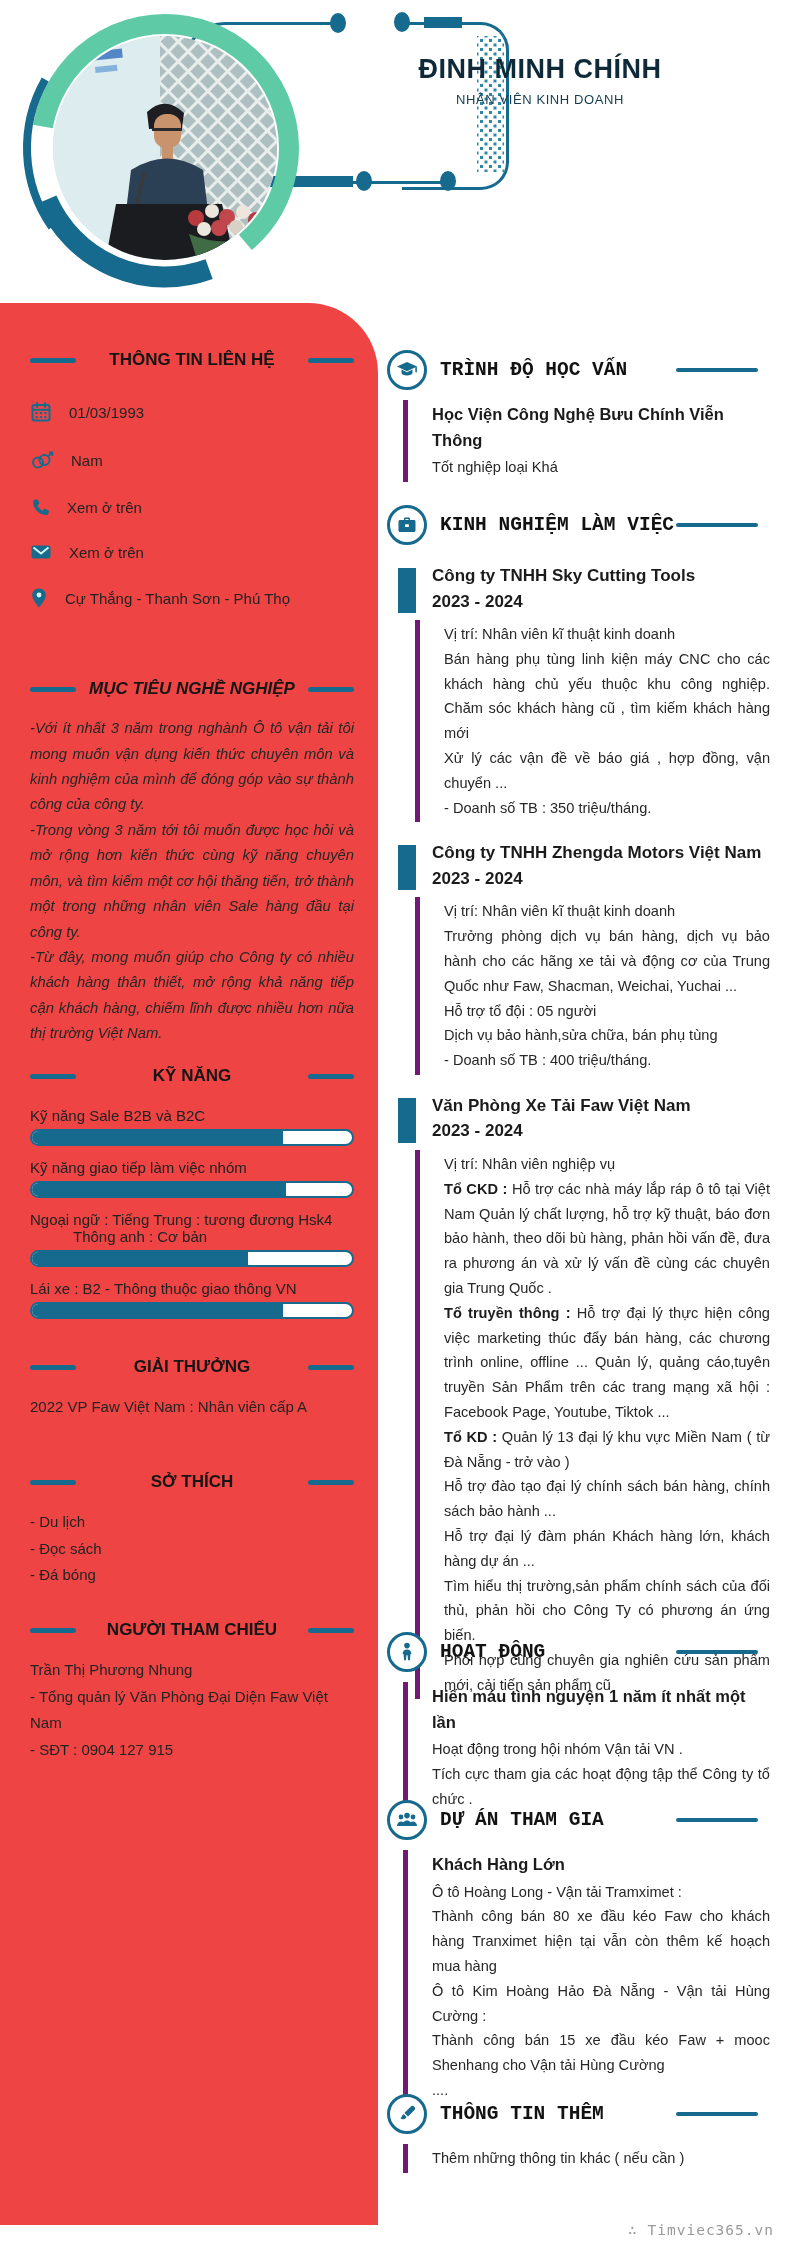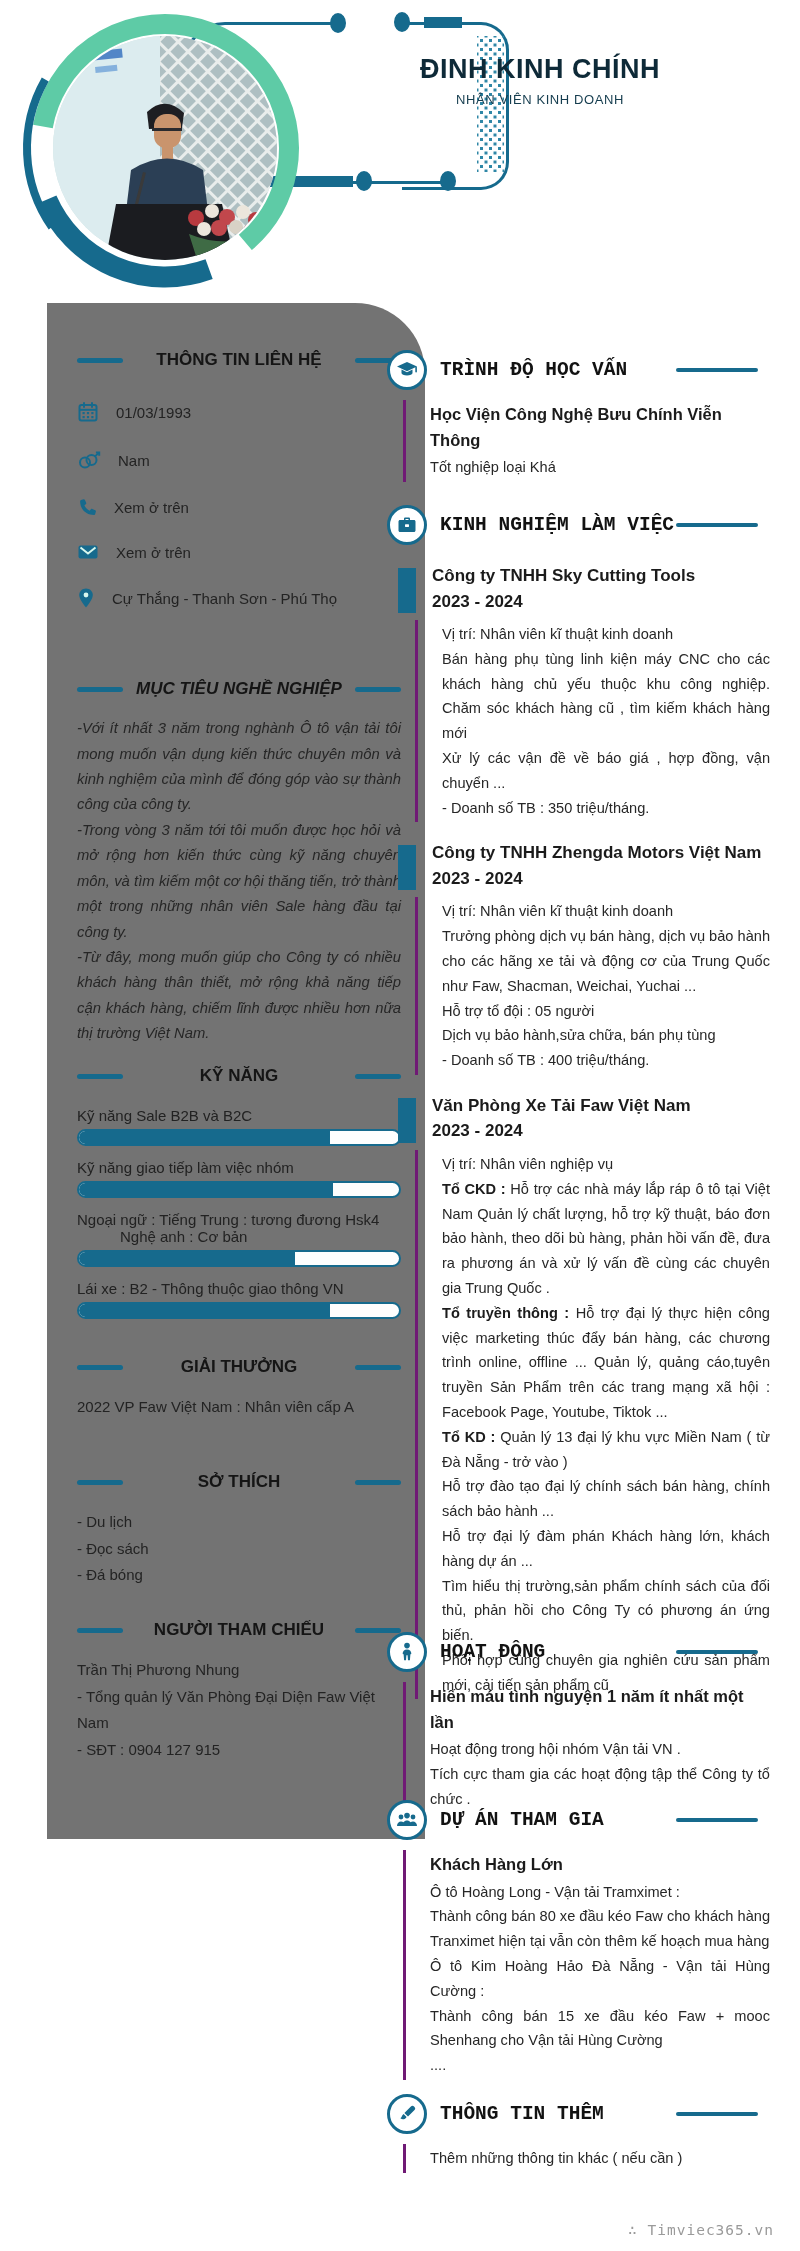--- a/index.html
+++ b/index.html
@@ -21,22 +21,22 @@
   .d-dot3{left:356px;top:171px;} .d-dot4{left:440px;top:171px;}
   .d-bar1{left:424px;top:17px;width:38px;height:11px;}
   .d-bar2{left:249px;top:176px;width:104px;height:11px;}
   .d-line2{left:236px;top:181px;width:212px;height:3px;}
   .d-dots{left:477px;top:36px;width:27px;height:136px;background:none;
           background-image:radial-gradient(circle,#2f87a6 1.5px,transparent 1.6px),
                            radial-gradient(circle,#2f87a6 1.5px,transparent 1.6px);
           background-size:9px 9px,9px 9px;background-position:0 0,4.5px 4.5px;}
   .photo-svg{position:absolute;left:0;top:0;}
   
-  .sidebar{position:absolute;left:0;top:303px;width:378px;height:1536px;
-           background:#737373;border-top-right-radius:70px;margin-left:47px;}
+  .sidebar{position:absolute;left:0;top:303px;width:378px;height:1922px;
+           background:#ef4444;border-top-right-radius:70px;}
   .sb-sec{position:absolute;left:30px;right:24px;}
   .sb-head{display:flex;align-items:center;gap:10px;}
   .dash{width:46px;height:5px;border-radius:3px;background:#166a8d;flex:none;}
   .sb-title{flex:1;text-align:center;font-size:17px;font-weight:700;color:#151515;line-height:1.3;}
   .c-list{margin-top:30px;}
   .c-row{display:flex;align-items:center;gap:17px;margin-bottom:26px;}
   .c-row svg{flex:none;}
   .c-text{font-size:15px;color:#232323;}
   .obj-body{margin-top:16px;}
   .obj-para{margin:0;font-size:14.8px;line-height:1.72;text-align:justify;color:#262626;}
@@ -53,21 +53,21 @@
   #sec-awards{top:1053px;} #sec-hobbies{top:1168px;} #sec-references{top:1316px;}
   
   .r-sec{position:absolute;left:387px;width:383px;}
   #sec-edu{top:350px;} #sec-exp{top:505px;} #sec-act{top:1632px;}
   #sec-proj{top:1800px;} #sec-more{top:2094px;}
   .r-head{display:flex;align-items:center;}
   .r-icon{width:40px;height:40px;border-radius:50%;border:3px solid #166a8d;background:#fff;
           display:flex;align-items:center;justify-content:center;flex:none;box-sizing:border-box;}
   .r-title{font-size:19.5px;font-weight:700;color:#121212;margin-left:13px;white-space:nowrap;font-family:Liberation Mono, monospace;}
   .r-line{width:82px;height:4px;background:#166a8d;margin-left:auto;margin-right:12px;border-radius:2px;flex:none;}
-  .bar-block{margin:10px 0 0 16px;border-left:3px solid #701a75;padding:2px 0 2px 24px;}
+  .bar-block{margin:10px 0 0 16px;border-left:5px solid #701a75;padding:2px 0 2px 24px;}
   .para{font-size:14.6px;line-height:1.7;color:#272727;text-align:justify;margin:0;}
   .para b{color:#1c1c1c;}
   .b-title{font-size:16.5px;font-weight:700;line-height:1.55;color:#1b1b1b;margin:0 0 2px;}
   .job{margin-top:18px;}
   .job-head{position:relative;margin-left:11px;padding-left:34px;}
   .job-sq{position:absolute;left:0;top:5px;width:18px;height:45px;background:#166a8d;}
   .job-name,.job-period{font-size:17px;font-weight:700;line-height:1.5;color:#1b1b1b;}
   .job .bar-block{margin-top:6px;margin-left:28px;}
   
   .footer{position:absolute;right:26px;top:2222px;font-family:"DejaVu Sans Mono","Liberation Mono",monospace;
@@ -124,21 +124,21 @@
         <circle cx="256" cy="220" r="8" fill="#b83a3f"></circle>
           <circle cx="204" cy="229" r="7" fill="#ece6dc"></circle>
         <circle cx="219" cy="228" r="8" fill="#c1474c"></circle>
           <circle cx="236" cy="227" r="7" fill="#d8d2c6"></circle>
         <circle cx="250" cy="231" r="7" fill="#b83a3f"></circle>
         <path d="M189 234 q36 15 74 0 l-7 20 -60 2 z" fill="#3f6b45"></path>
       </g>
     </g>
   </svg>
 
-  <div class="name">ĐINH KINH CHÍNH</div>
+  <div class="name">ĐINH MINH CHÍNH</div>
   <div class="role">NHÂN VIÊN KINH DOANH</div>
 
   <div class="sidebar">
 
     <div class="sb-sec" id="sec-contact">
       <div class="sb-head">
         <div class="dash"></div>
         <div class="sb-title">THÔNG TIN LIÊN HỆ</div>
         <div class="dash"></div>
       </div>
@@ -221,21 +221,21 @@
         </div>
           <div class="skill">
           <div class="skill-label">Kỹ năng giao tiếp làm việc nhóm</div>
           <div class="skill-label skill-label2"></div>
           <div class="skill-track">
             <div class="skill-fill" style="width: 80%;"></div>
           </div>
         </div>
           <div class="skill">
           <div class="skill-label">Ngoại ngữ  : Tiếng Trung : tương đương Hsk4</div>
-          <div class="skill-label skill-label2">Nghệ anh : Cơ bản</div>
+          <div class="skill-label skill-label2">Thông anh : Cơ bản</div>
           <div class="skill-track">
             <div class="skill-fill" style="width: 68%;"></div>
           </div>
         </div>
           <div class="skill">
           <div class="skill-label">Lái xe : B2 - Thông thuộc giao thông VN</div>
           <div class="skill-label skill-label2"></div>
           <div class="skill-track">
             <div class="skill-fill" style="width: 79%;"></div>
           </div>

